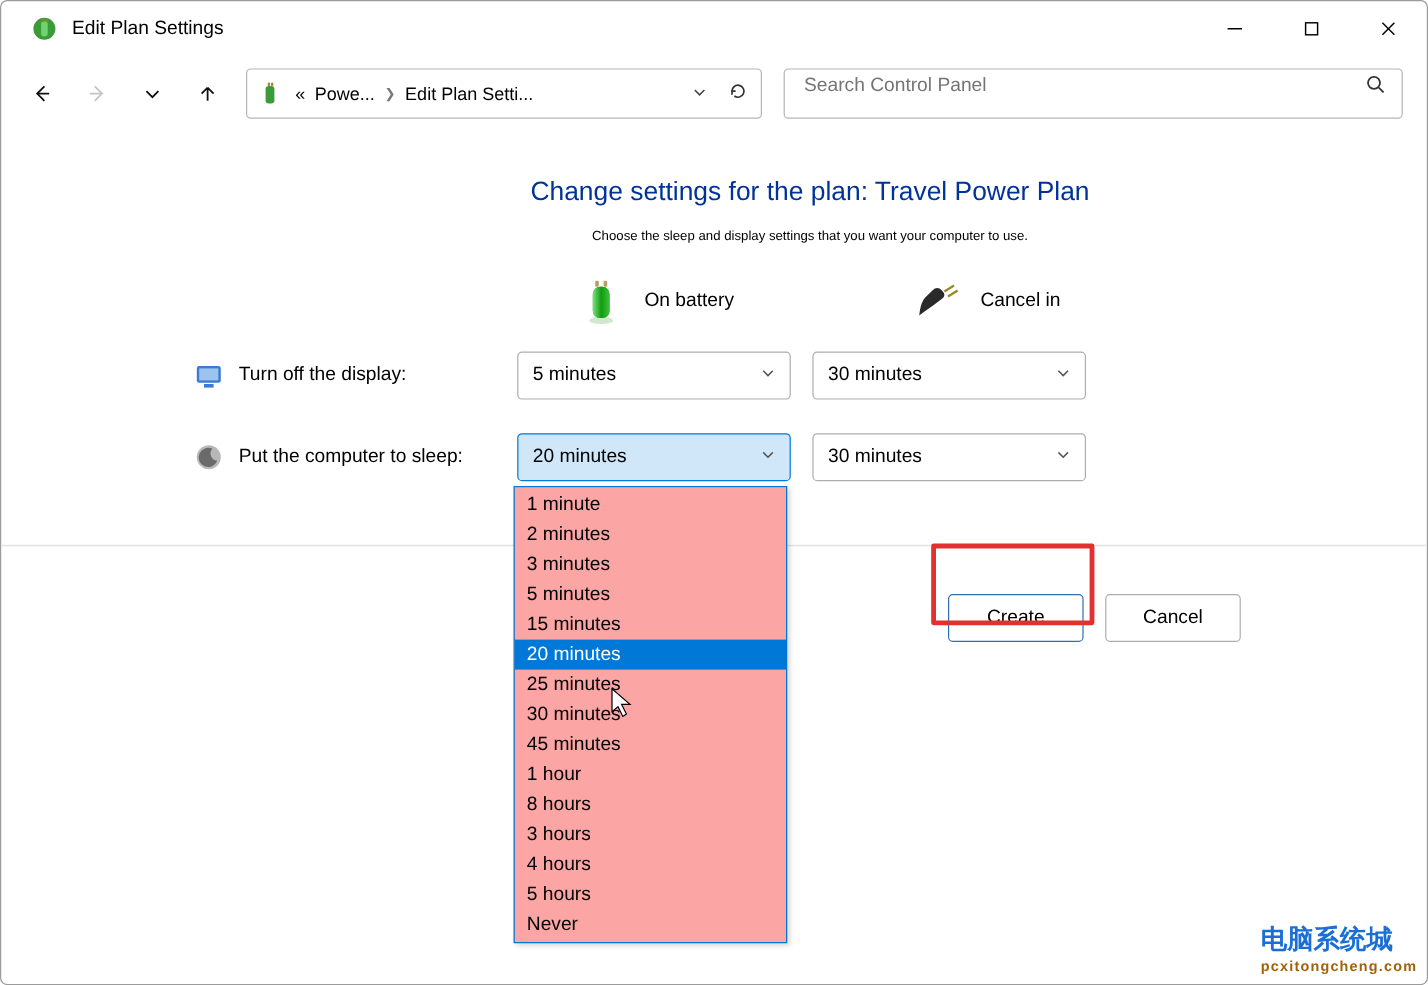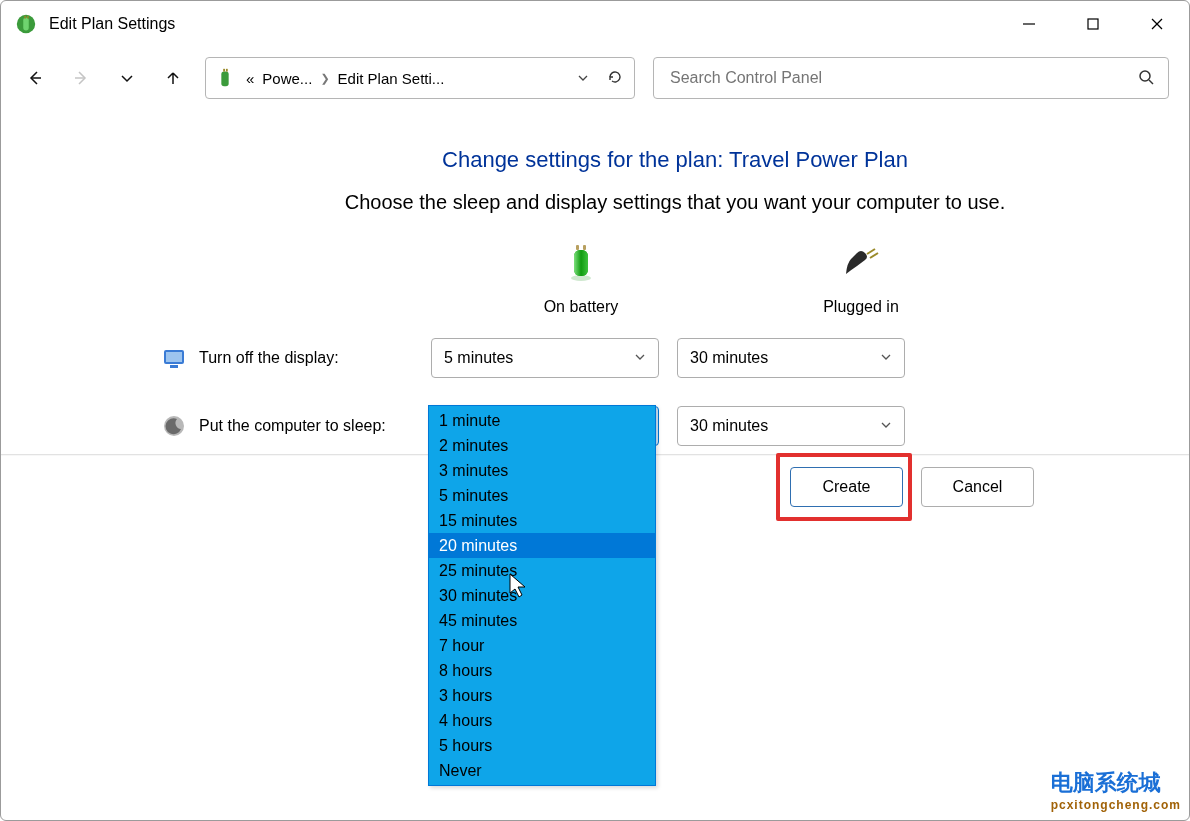--- a/index.html
+++ b/index.html
@@ -20,21 +20,21 @@
     border: 1px solid #9b9b9b;
     border-radius: 6px;
     position: relative;
     background: #fff;
   }
   
   .titlebar {
     height: 46px;
     display: flex;
     align-items: center;
-    padding-left: 14px;
+    padding-left: 25px;
     font-size: 16px;
   }
   .titlebar .appicon { width: 22px; height:22px; margin-right: 12px; }
   .titlebar .title { flex:1; }
   .winbtns { display: flex; height:46px; }
   .winbtn {
     width: 64px; height: 46px;
     display:flex; align-items:center; justify-content:center;
     color:#000;
   }
@@ -62,37 +62,37 @@
   .addrbox .smicon { width:22px; height:22px; }
   .addrbox .crumbs { display:flex; align-items:center; gap:8px; font-size:15px; flex:1; overflow:hidden; white-space:nowrap; }
   .addrbox .crumbchev { color:#777; font-size:11px; }
   .addrbox .rightbtn { width:22px; text-align:center; color:#444; }
 
   .searchbox {
     flex: 1;
     height: 42px;
     border:1px solid #b5b5b5;
     border-radius:4px;
-    display:flex; align-items:center;
-    padding: 16px 14px;
+    display:flex; align-items:flex-start;
+    padding: 4px 14px;
   }
   .searchbox input {
     border:none; outline:none; flex:1;
     font-size:16px; font-family:inherit;
     color:#333; background:transparent;
   }
   .searchbox .sicon { color:#333; }
 
   
   .content { padding: 30px 0 0 160px; position:relative;text-align:center; }
   h2 { font-weight:400; color:#003399; font-size:22px; margin:0 0 18px 0; }
-  .subtext { font-size:20px; margin-bottom: 28px; }
+  .subtext { font-size:11px; margin-bottom: 28px; }
 
   .headerrow { display:flex; padding-left: 320px; gap: 80px; margin-bottom: 22px; align-items:center; }
-  .hdr { display:flex; align-items:center; gap: 16px; font-size:16px; min-width:200px;flex-direction:column;}
+  .hdr { display:flex; align-items:center; gap: 16px; font-size:16px; min-width:200px;}
   .hdr .hicon { width:40px; height:40px; }
 
   .settingrow { display:flex; align-items:center; margin-bottom: 28px; gap: 18px; }
   .labelcell { width: 252px; display:flex; align-items:center; gap:12px; font-size:16px; }
   .labelcell .ricon { width:26px; height:26px; }
 
   .combo {
     width: 228px; height: 40px;
     border:1px solid #adadad;
     border-radius:4px;
@@ -111,34 +111,35 @@
     border-bottom:1px solid #f7f7f7;
   }
 
   .btnrow { position:absolute; top: 466px; right: 155px; display:flex; gap: 18px; align-items:center;}
   .btn {
     height: 40px; min-width: 113px;
     border:1px solid #adadad; background:#fff;
     border-radius:4px;
     font-size:16px; font-family:inherit;
     padding: 0 18px;
+    margin-top: 28px;
   }
   .btn.primary { border-color:#2f6fb1; color:#000;}
   .highlight-box {
     position:absolute;
     border: 4px solid #e2302e;
     border-radius:2px;
   }
 
   
   .droplist {
     position:absolute;
     left: 427px; top: 404px;
     width: 228px;
-    background:#0ea5e9;
+    background:#fca5a5;
     border:1px solid #0078d7;
     box-shadow: 2px 2px 4px rgba(0,0,0,0.15);
     z-index: 100;
     font-size:16px;
     padding: 2px 0;
   }
   .droplist .item { padding: 0 10px; height:25px; line-height:25px; }
   .droplist .item.sel { background:#0078d7; color:#fff; }
 
   .cursor {
@@ -268,21 +269,21 @@
         <span>On battery</span>
       </div>
       <div class="hdr">
         <span class="hicon">
           <svg viewBox="0 0 40 40">
               <path d="M5 32 Q10 28 16 24 L24 18 Q28 15 24 11 Q20 7 16 11 L10 17 Q6 21 5 32 Z" fill="#2a2a2a"></path>
               <line x1="26" y1="12" x2="34" y2="7" stroke="#9a8a2a" stroke-width="2"></line>
               <line x1="29" y1="16" x2="37" y2="11" stroke="#9a8a2a" stroke-width="2"></line>
             </svg>
         </span>
-        <span>Plugged in</span>
+        <span>Cancel in</span>
       </div>
     </div>
 
     <div class="settingrow">
       <div class="labelcell">
         <span class="ricon">
           <svg viewBox="0 0 26 26">
               <rect x="3" y="5" width="20" height="14" rx="2" fill="#3a7bd5"></rect>
               <rect x="5" y="7" width="16" height="10" fill="#9cc4ef"></rect>
               <rect x="9" y="20" width="8" height="3" fill="#3a7bd5"></rect>
@@ -340,21 +341,21 @@
   <div class="droplist" id="droplist">
       <div class="item">1 minute</div>
       <div class="item">2 minutes</div>
       <div class="item">3 minutes</div>
       <div class="item">5 minutes</div>
       <div class="item">15 minutes</div>
       <div class="item sel">20 minutes</div>
       <div class="item">25 minutes</div>
       <div class="item">30 minutes</div>
       <div class="item">45 minutes</div>
-      <div class="item">7 hour</div>
+      <div class="item">1 hour</div>
       <div class="item">8 hours</div>
       <div class="item">3 hours</div>
       <div class="item">4 hours</div>
       <div class="item">5 hours</div>
       <div class="item">Never</div>
     </div>
 
   <span class="cursor">
     <svg viewBox="0 0 18 26">
         <path d="M1 1 L1 20 L6 16 L10 24 L13 22 L9 14 L16 14 Z" fill="#fff" stroke="#000" stroke-width="1"></path>

